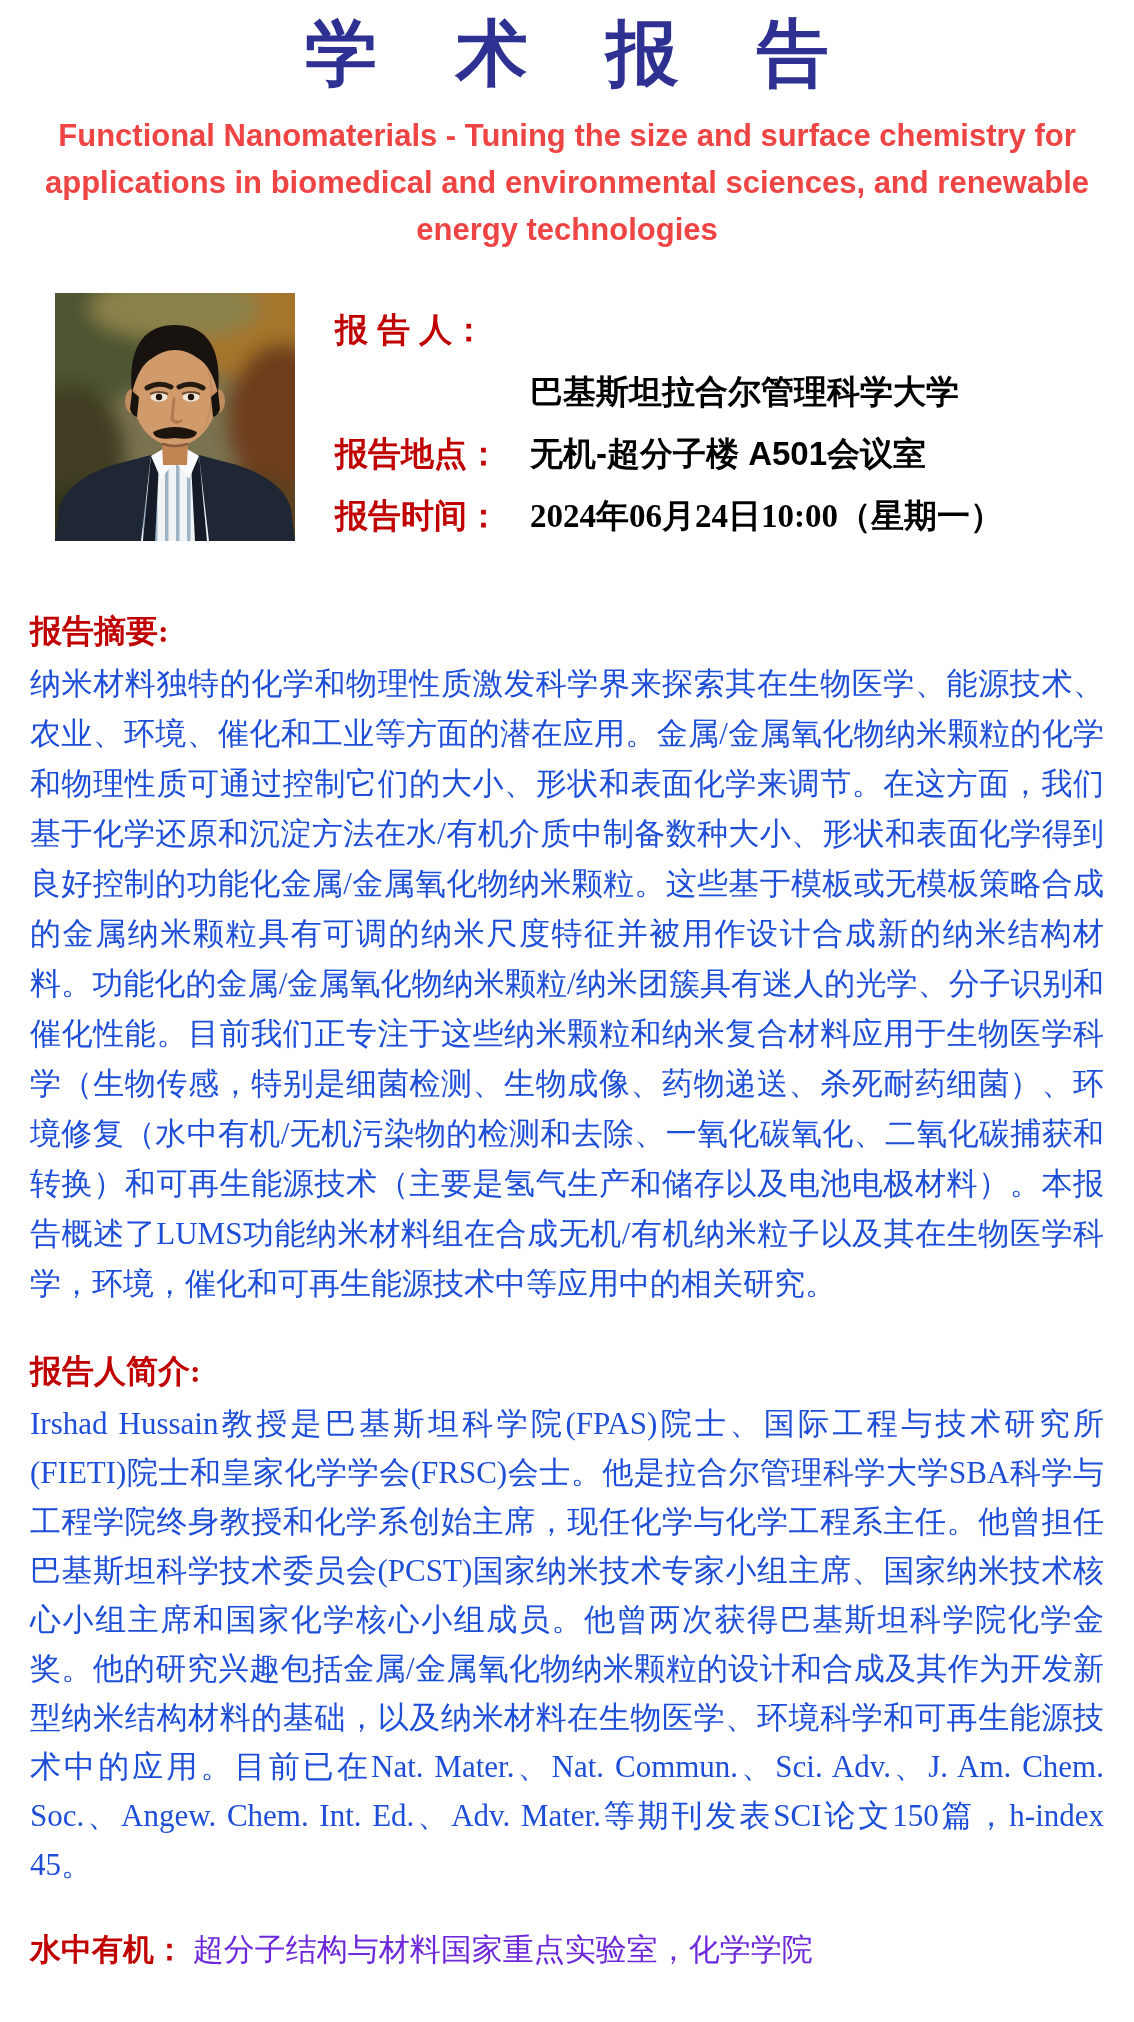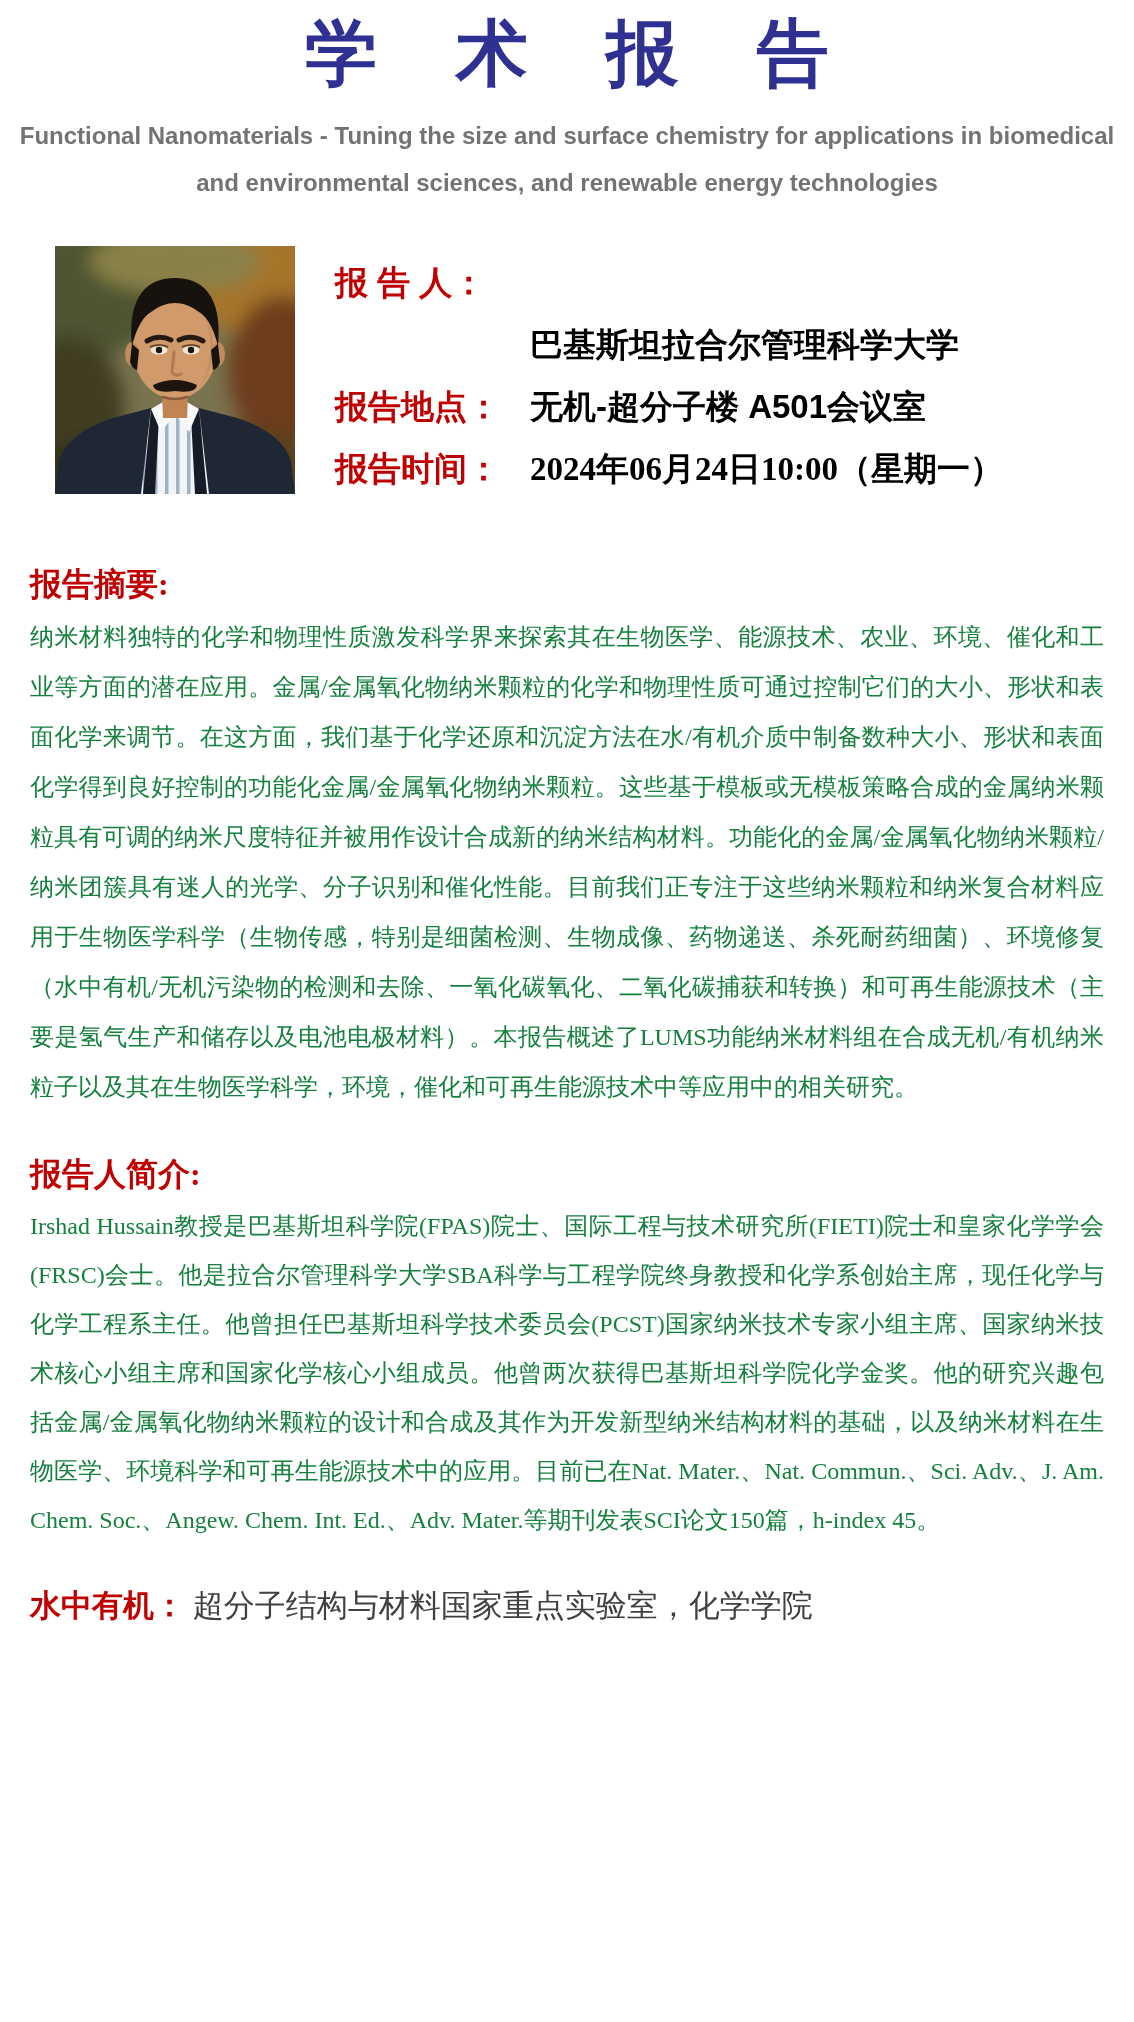--- a/index.html
+++ b/index.html
@@ -23,24 +23,24 @@
     letter-spacing:0.42em;
     text-indent:0.42em;
     color:#2E3192;
     font-family:"Liberation Serif", serif;
   }
   
   .title-en{
     width:1100px;
     margin:14px auto 0 auto;
     text-align:center;
-    font-size:24px;
+    font-size:31px;
     line-height:47px;
     font-weight:bold;
-    color:#737373;
+    color:#ef4444;
     font-family:"Liberation Sans", sans-serif;
   }
   
   .speaker-row{
     display:flex;
     margin:40px 0 0 55px;
   }
   .photo{
     flex:none;
     width:240px;height:248px;
@@ -78,41 +78,41 @@
   .sec-bio{margin-top:40px;}
   .sec-heading{
     color:#C00000;
     font-weight:bold;
     font-size:32px;
     line-height:44px;
     font-family:"Liberation Serif", serif;
   }
   .body-text{
     margin:6px 0 0 0;
-    font-size:24px;
+    font-size:31px;
     line-height:50px;
     text-align:justify;
-    color:#15803d;
+    color:#1d4ed8;
     font-family:"Liberation Serif", serif;
   }
   .body-text.bio{line-height:49px;}
   
   .host-line{
     margin:38px 30px 0 30px;
     font-size:31px;
     line-height:46px;
     white-space:nowrap;
   }
   .host-label{
     color:#C00000;
     font-weight:bold;
     font-family:"Liberation Sans", sans-serif;
   }
   .host-value{
-    color:#404040;
+    color:#6d28d9;
     font-family:"Liberation Serif", serif;
   }
 </style>
 </head>
 <body>
 
 <div class="page">
 
   <h1 class="title-cn">学 术 报 告</h1>
 

